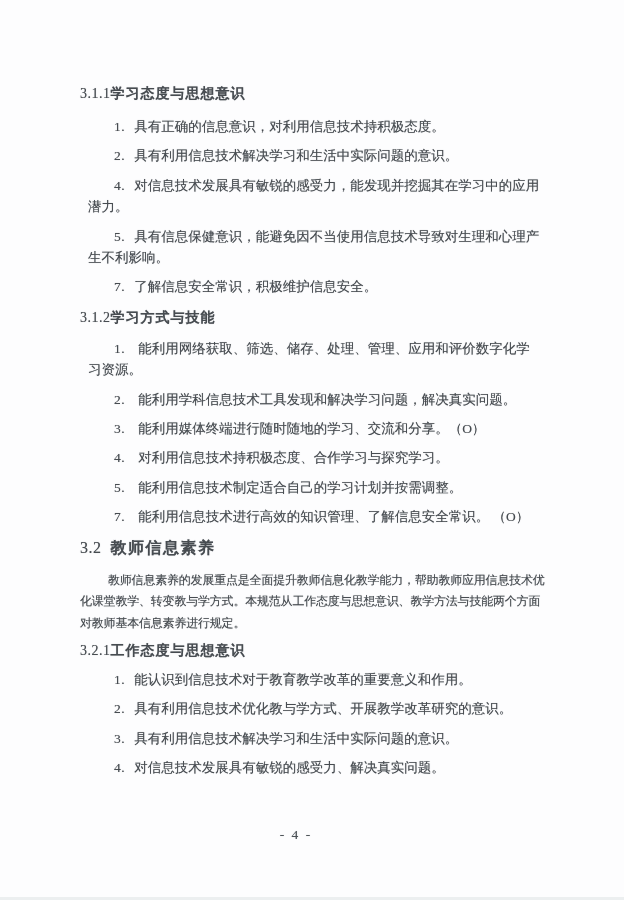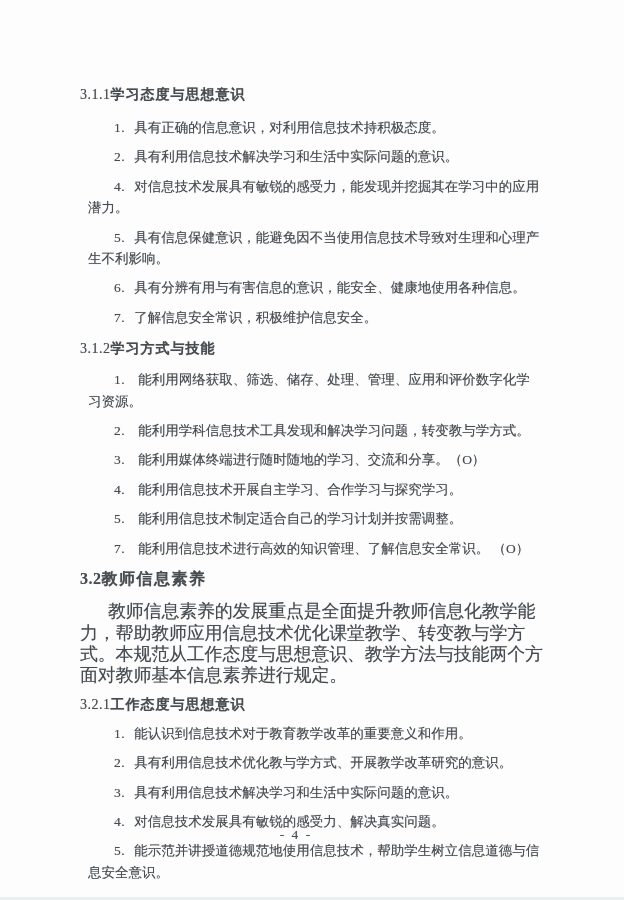--- a/index.html
+++ b/index.html
@@ -32,54 +32,55 @@
     font-size: 14px;
     line-height: 20px;
     margin: 0 0 12px 0;
     white-space: nowrap;
   }
   .h3 .hnum {
     font-weight: 400;
     letter-spacing: 0.5px;
   }
   .h3 .htitle {
-    font-family: Liberation Sans, sans-serif;
+    font-family: Liberation Mono, monospace;
     font-weight: 700;
     letter-spacing: 1px;
   }
   .h3.h3-312 { margin: 10px 0 10px 0; }
   .h3.h3-321 { margin: 6px 0 8px 0; }
   .h2 {
     font-size: 16px;
     line-height: 24px;
     margin: 8px 0 10px 0;
     white-space: nowrap;
   }
   .h2 .hnum {
-    font-weight: 700;
+    font-weight: 400;
     letter-spacing: 0.5px;
+    margin-right: 9px;
   }
   .h2 .htitle {
     font-family: Liberation Serif, serif;
     font-weight: 700;
     letter-spacing: 1.5px;
   }
   .item {
     text-indent: 26px;
     margin: 8px;
   }
   .item .num {
     margin-right: 9px;
     letter-spacing: 0.5px;
   }
   .sec-312 .item .num { margin-right: 13px; }
   .para {
     text-indent: 28px;
     margin: 0 0 7px 0;
-    font-size: 18px;
+    font-size: 12px;
     letter-spacing: -0.2px;
   }
   .page-number {
     position: absolute;
     top: 824px;
     left: 0;
     right: 32px;
     text-align: center;
     font-size: 13.5px;
     letter-spacing: 2px;
@@ -92,50 +93,48 @@
 <div class="page">
 
   <div class="sec sec-311">
     <div class="h3">
       <span class="hnum">3.1.1</span><span class="htitle">学习态度与思想意识</span>
     </div>
     <div class="item"><span class="num">1.</span><span>具有正确的信息意识，对利用信息技术持积极态度。</span></div>
     <div class="item"><span class="num">2.</span><span>具有利用信息技术解决学习和生活中实际问题的意识。</span></div>
     <div class="item"><span class="num">4.</span><span>对信息技术发展具有敏锐的感受力，能发现并挖掘其在学习中的应用潜力。</span></div>
     <div class="item"><span class="num">5.</span><span>具有信息保健意识，能避免因不当使用信息技术导致对生理和心理产生不利影响。</span></div>
-    <div class="item"><span class="num">6.</span><span>具有分辨有用与有害信息的意识，能安全、健康地使用各种信息。</span></div>
     <div class="item"><span class="num">7.</span><span>了解信息安全常识，积极维护信息安全。</span></div>
   </div>
 
   <div class="sec sec-312">
     <div class="h3 h3-312">
       <span class="hnum">3.1.2</span><span class="htitle">学习方式与技能</span>
     </div>
     <div class="item"><span class="num">1.</span><span>能利用网络获取、筛选、储存、处理、管理、应用和评价数字化学习资源。</span></div>
-    <div class="item"><span class="num">2.</span><span>能利用学科信息技术工具发现和解决学习问题，转变教与学方式。</span></div>
+    <div class="item"><span class="num">2.</span><span>能利用学科信息技术工具发现和解决学习问题，解决真实问题。</span></div>
     <div class="item"><span class="num">3.</span><span>能利用媒体终端进行随时随地的学习、交流和分享。（O）</span></div>
-    <div class="item"><span class="num">4.</span><span>能利用信息技术开展自主学习、合作学习与探究学习。</span></div>
+    <div class="item"><span class="num">4.</span><span>对利用信息技术持积极态度、合作学习与探究学习。</span></div>
     <div class="item"><span class="num">5.</span><span>能利用信息技术制定适合自己的学习计划并按需调整。</span></div>
     <div class="item"><span class="num">7.</span><span>能利用信息技术进行高效的知识管理、了解信息安全常识。 （O）</span></div>
   </div>
 
   <div class="sec sec-32">
     <div class="h2">
       <span class="hnum">3.2</span><span class="htitle">教师信息素养</span>
     </div>
     <div class="para">教师信息素养的发展重点是全面提升教师信息化教学能力，帮助教师应用信息技术优化课堂教学、转变教与学方式。本规范从工作态度与思想意识、教学方法与技能两个方面对教师基本信息素养进行规定。</div>
   </div>
 
   <div class="sec sec-321">
     <div class="h3 h3-321">
       <span class="hnum">3.2.1</span><span class="htitle">工作态度与思想意识</span>
     </div>
     <div class="item"><span class="num">1.</span><span>能认识到信息技术对于教育教学改革的重要意义和作用。</span></div>
     <div class="item"><span class="num">2.</span><span>具有利用信息技术优化教与学方式、开展教学改革研究的意识。</span></div>
     <div class="item"><span class="num">3.</span><span>具有利用信息技术解决学习和生活中实际问题的意识。</span></div>
     <div class="item"><span class="num">4.</span><span>对信息技术发展具有敏锐的感受力、解决真实问题。</span></div>
-    <div class="item"><span class="num">5.</span><span>能示范并讲授道德规范地使用信息技术，帮助学生树立信息道德与信息安全意识。</span></div>
   </div>
 
   <div class="page-number">- 4 -</div>
 
   <div class="scan-bottom-edge"></div>
 </div>
 
 </body></html>

